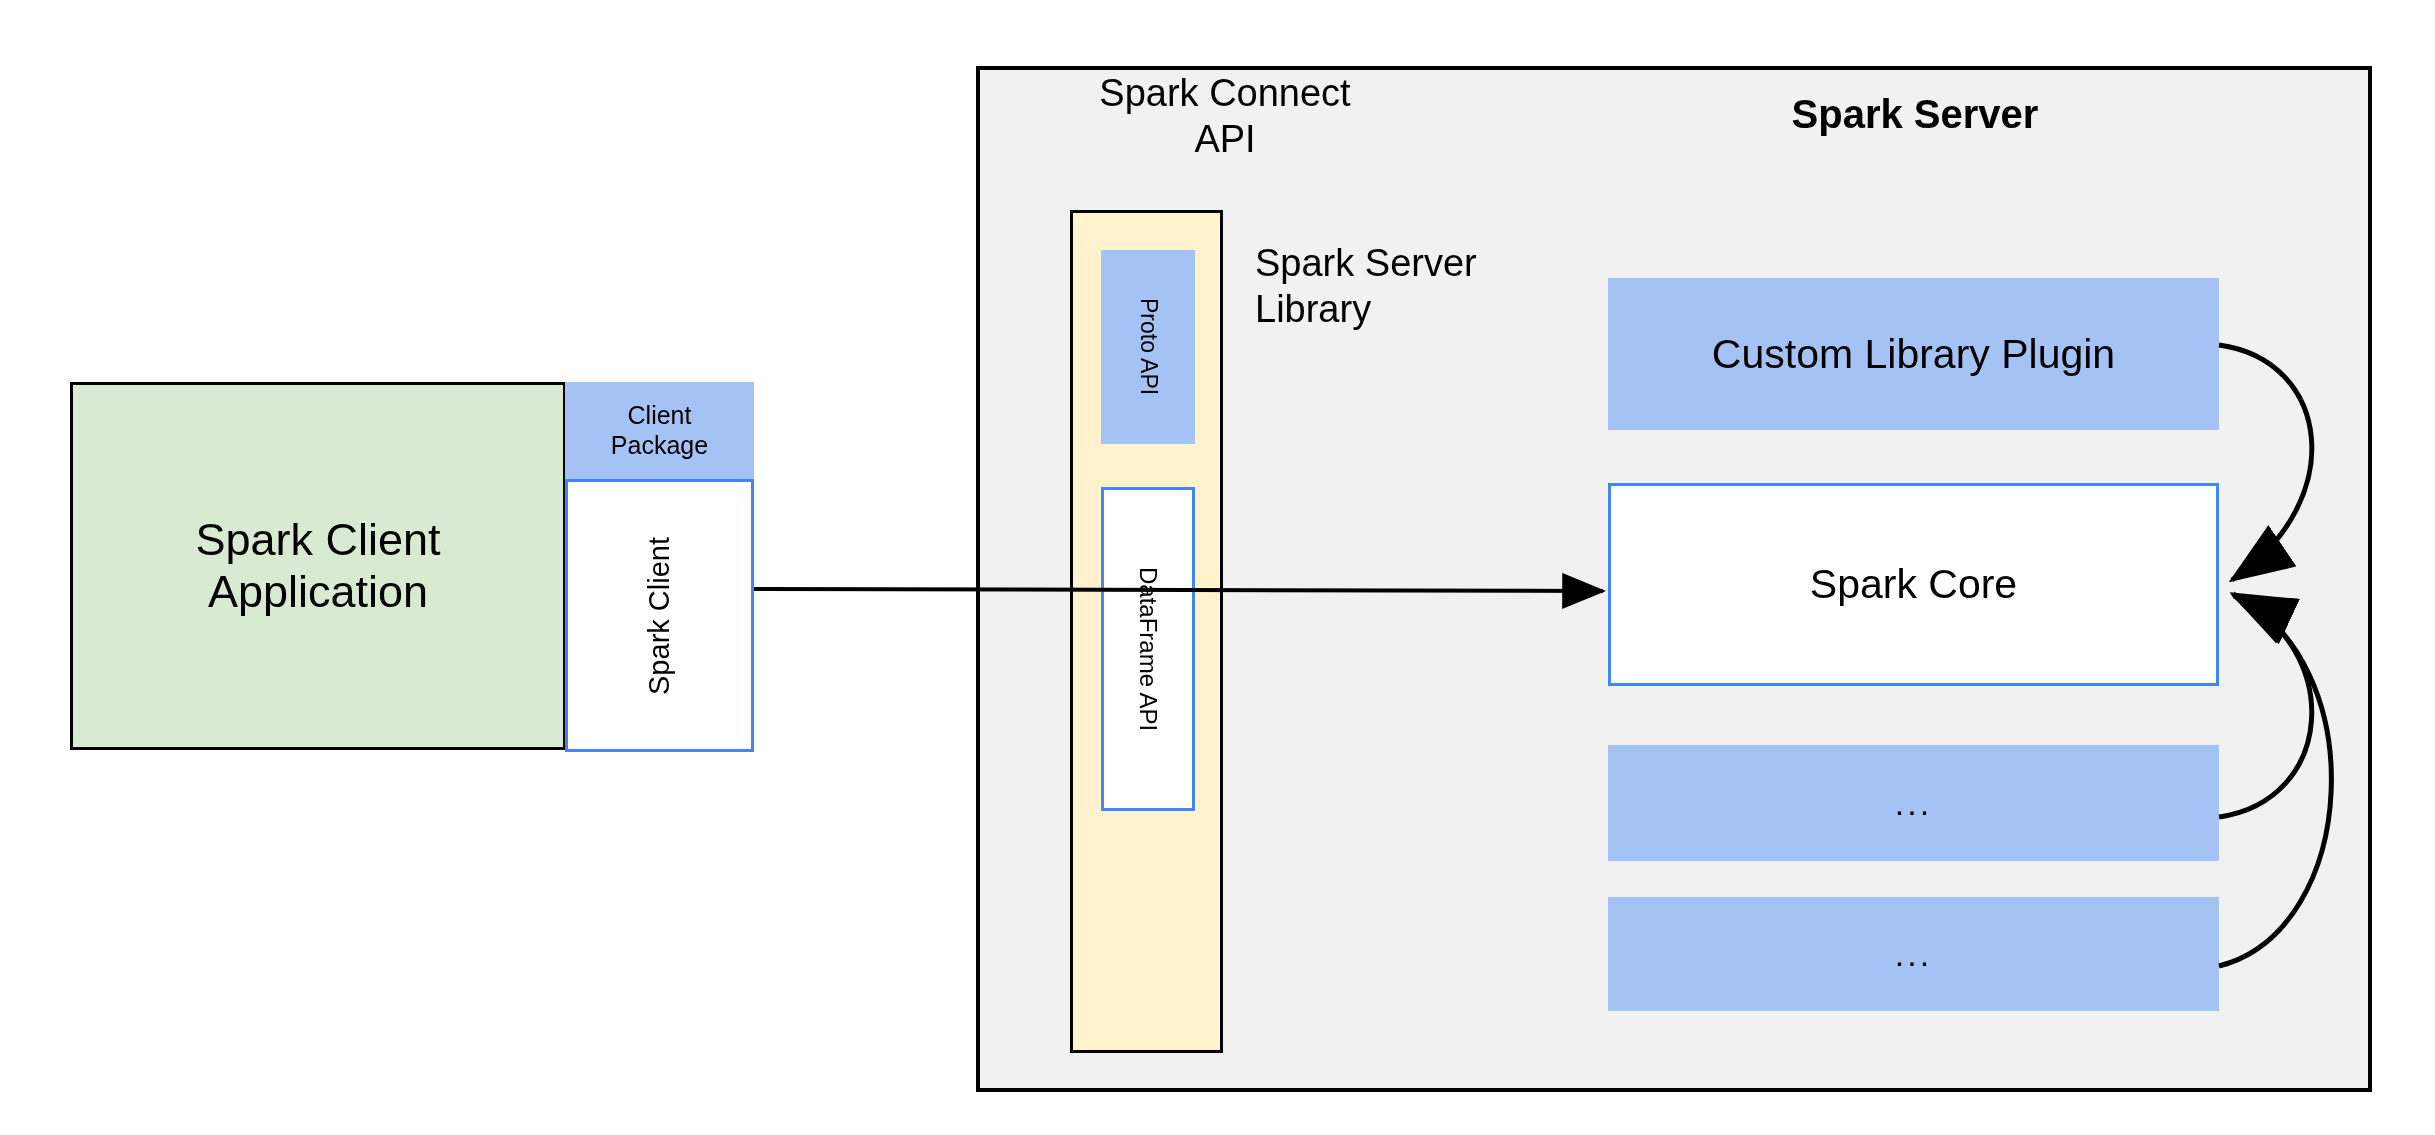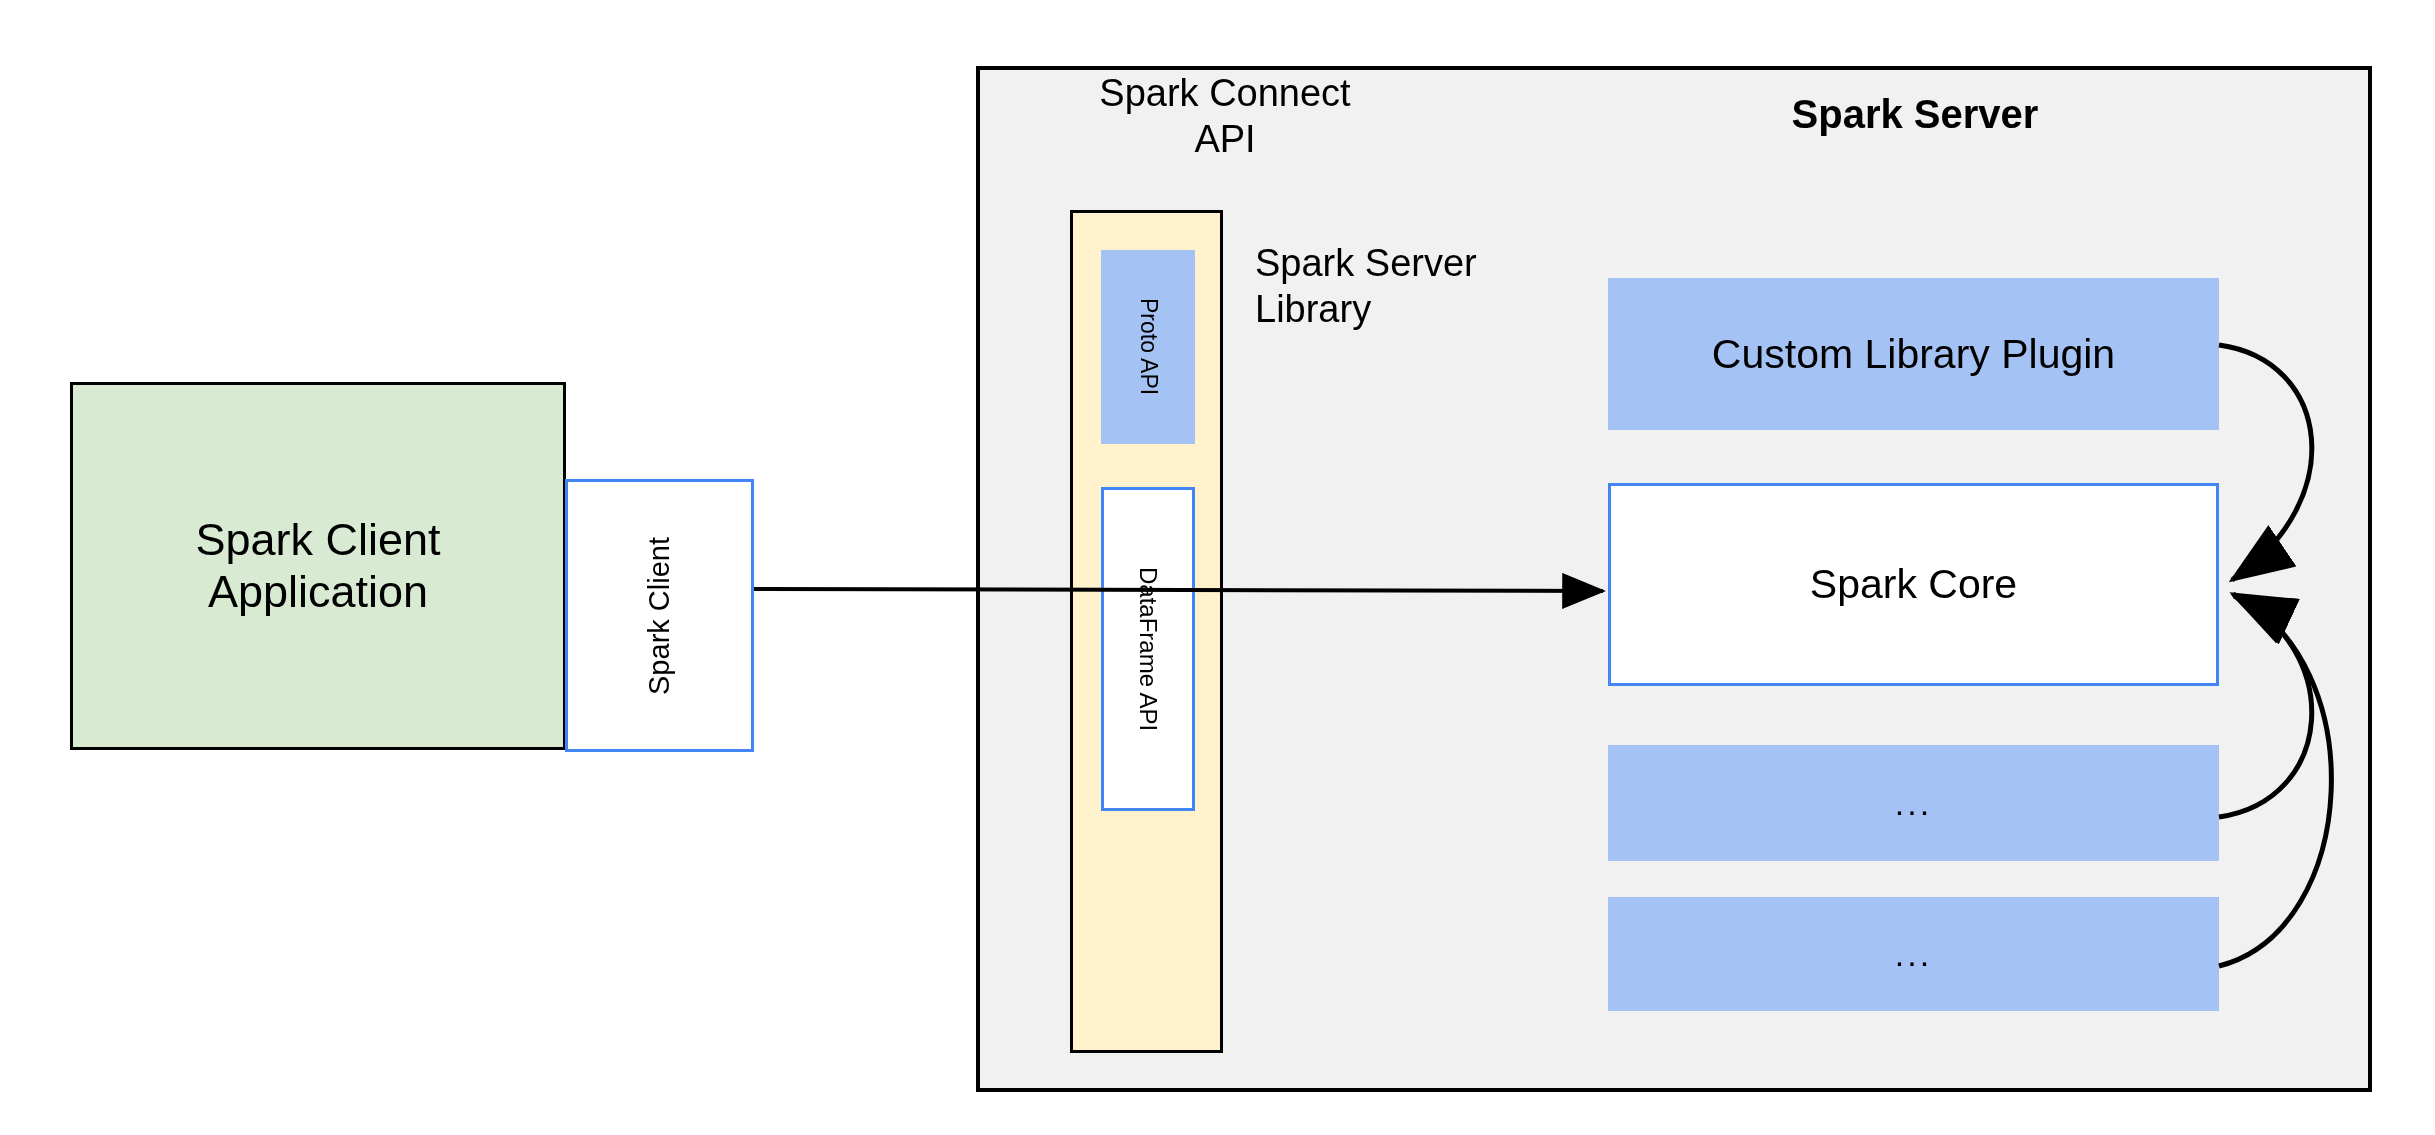--- a/index.html
+++ b/index.html
@@ -64,20 +64,23 @@
   <div class="box" id="ellipsis-box-1">
     <span>...</span>
   </div>
   <div class="box" id="ellipsis-box-2">
     <span>...</span>
   </div>
 
   <div class="box" id="client-app">
     <span>Spark Client<br>Application</span>
   </div>
+  <div class="box" id="client-package">
+    <span>Client<br>Package</span>
+  </div>
   <div class="box" id="spark-client">
     <span class="vtext">Spark Client</span>
   </div>
 
   <svg id="connectors" viewBox="0 0 2435 1135">
     <defs>
       <marker id="arrowhead" markerWidth="11" markerHeight="9" refX="10.2" refY="4.5" orient="auto" markerUnits="strokeWidth">
         <path d="M0,0 L11,4.5 L0,9 z" fill="#000000"></path>
       </marker>
       <marker id="arrowhead-thin" markerWidth="13" markerHeight="10" refX="12.2" refY="5" orient="auto" markerUnits="strokeWidth">

